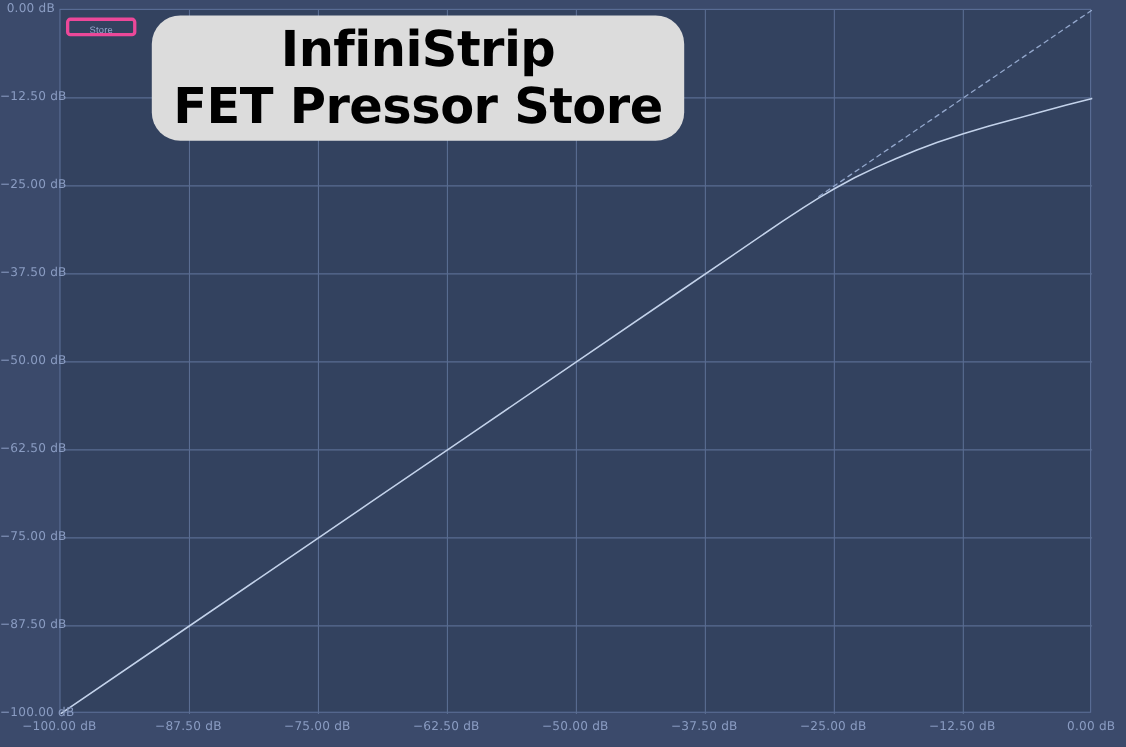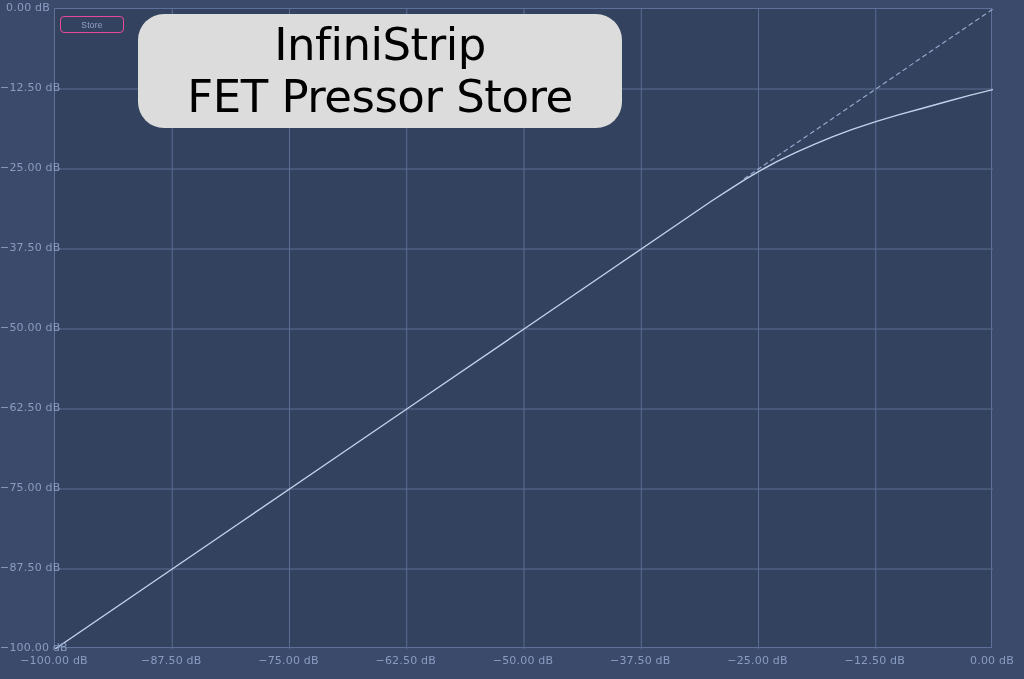--- a/index.html
+++ b/index.html
@@ -43,21 +43,21 @@
     white-space:nowrap;
     line-height:12px;
     text-align:center;
   }
 
   
   .store-btn{
     position:absolute;
     left:60px; top:16px;
     width:64px; height:17px;
-    border:1px solid #ec4899;
+    border:3px solid #ec4899;
     border-radius:4px;
     background:transparent;
     color:#93a5ca;
     font-size:8.5px;
     line-height:17px;
     letter-spacing:.2px;
     padding:0;
     box-sizing:border-box;
     cursor:pointer;
   }
@@ -86,21 +86,21 @@
     border-radius:26px;
     box-sizing:border-box;
     display:flex;
     flex-direction:column;
     align-items:center;
     justify-content:center;
     pointer-events:none;
   }
   .title-line{
     color:#000;
-    font-weight:normal;
+    font-weight:bold;
     font-size:45px;
     line-height:52px;
     letter-spacing:-0.5px;
     white-space:nowrap;
     text-align:center;
   }
 </style>
 </head>
 <body>
 

